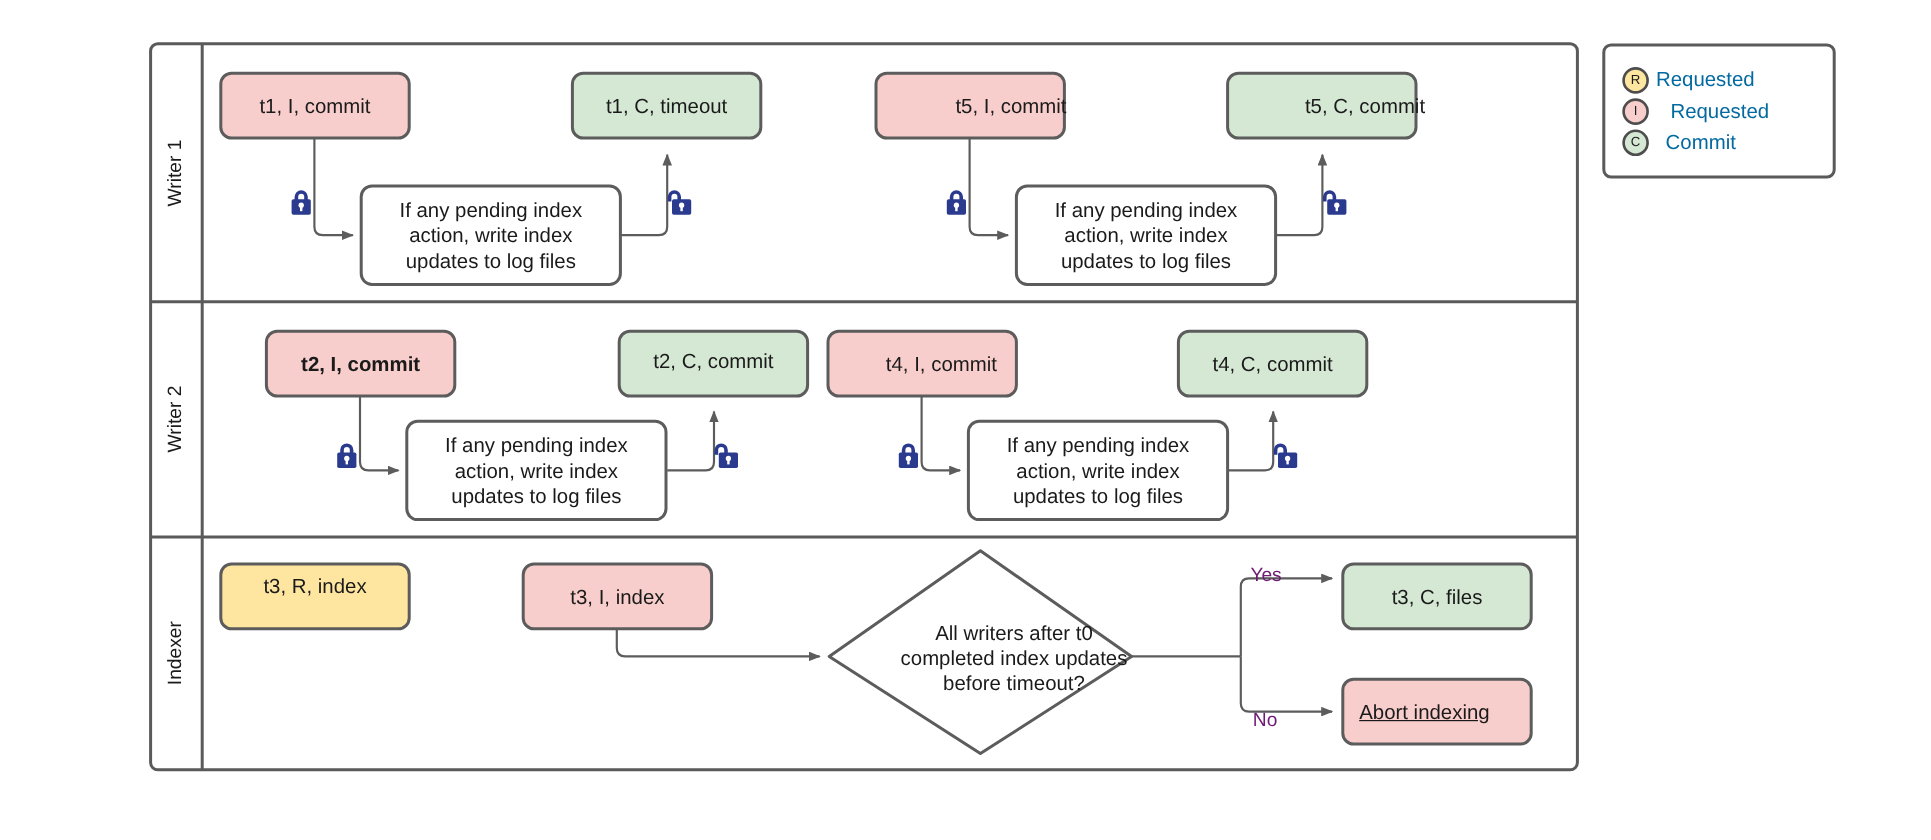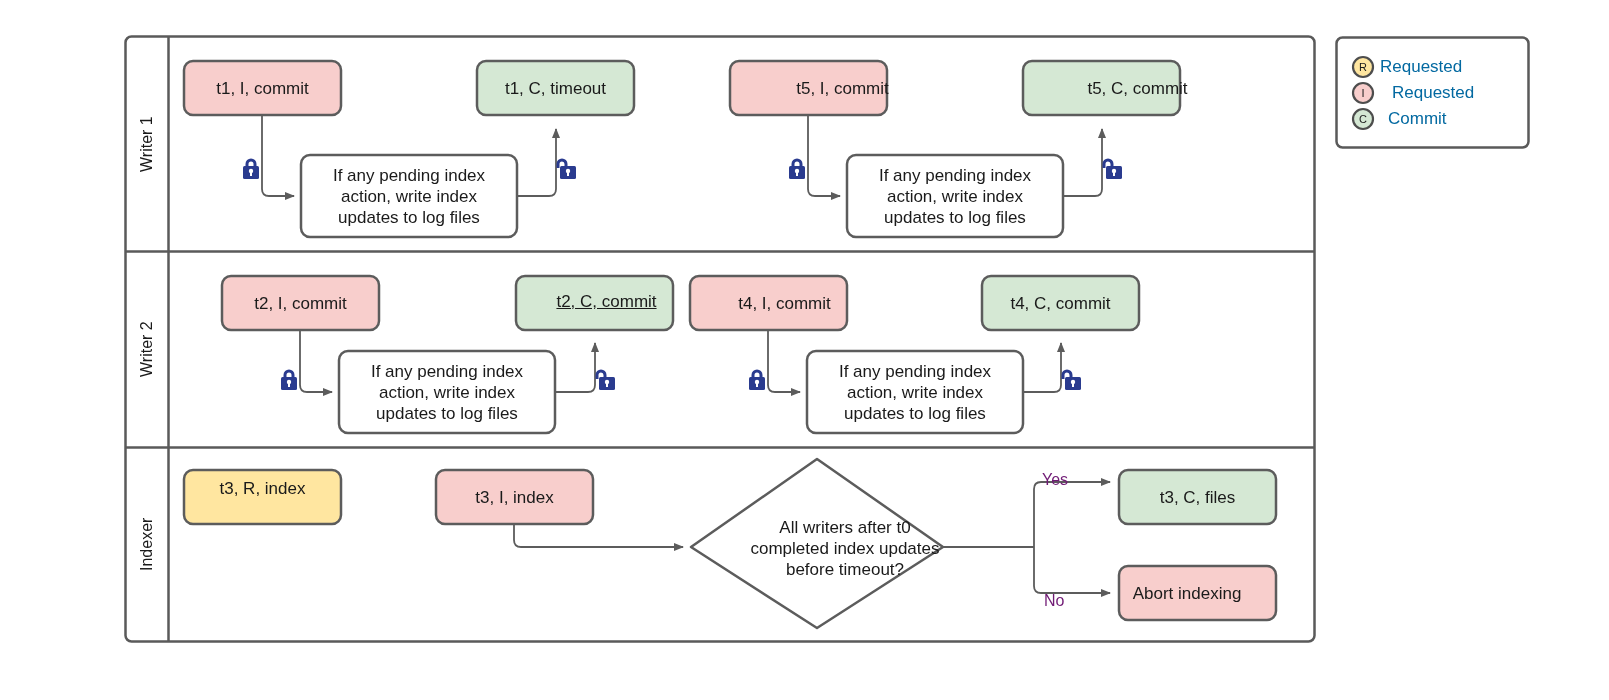--- a/index.html
+++ b/index.html
@@ -237,38 +237,38 @@
   <div class="node-text" style="left:301px; top:155px; width:216px; height:82px;">If any pending index
 action, write index
 updates to log files</div>
   <div class="node-text" style="left:477px; top:61px; width:157px; height:54px;">t1, C, timeout</div>
   <div class="node-text" style="left:730px; top:61px; width:157px; height:54px;margin-left:34px;">t5, I, commit</div>
   <div class="node-text" style="left:847px; top:155px; width:216px; height:82px;">If any pending index
 action, write index
 updates to log files</div>
   <div class="node-text" style="left:1023px; top:61px; width:157px; height:54px;margin-left:36px;">t5, C, commit</div>
 
-  <div class="node-text" style="left:222px; top:276px; width:157px; height:54px;">t2, I, commit</div>
+  <div class="node-text" style="left:222px; top:276px; width:157px; height:54px;font-weight:bold;">t2, I, commit</div>
   <div class="node-text" style="left:339px; top:351px; width:216px; height:82px;">If any pending index
 action, write index
 updates to log files</div>
-  <div class="node-text" style="left:528px; top:276px; width:157px; height:50px;text-decoration:underline;">t2, C, commit</div>
+  <div class="node-text" style="left:516px; top:276px; width:157px; height:50px;">t2, C, commit</div>
   <div class="node-text" style="left:706px; top:276px; width:157px; height:54px;">t4, I, commit</div>
   <div class="node-text" style="left:807px; top:351px; width:216px; height:82px;">If any pending index
 action, write index
 updates to log files</div>
   <div class="node-text" style="left:982px; top:276px; width:157px; height:54px;">t4, C, commit</div>
 
   <div class="node-text" style="left:184px; top:470px; width:157px; height:36px;">t3, R, index</div>
   <div class="node-text" style="left:436px; top:470px; width:157px; height:54px;">t3, I, index</div>
   <div class="node-text" style="left:704px; top:515px; width:282px; height:66px;">All writers after t0
 completed index updates
 before timeout?</div>
   <div class="node-text" style="left:1119px; top:470px; width:157px; height:54px;">t3, C, files</div>
-  <div class="node-text" style="left:1119px; top:566px; width:136px; height:54px;">Abort indexing</div>
+  <div class="node-text" style="left:1119px; top:566px; width:136px; height:54px;text-decoration:underline;">Abort indexing</div>
 
   <div class="edge-label" style="left:1042px; top:471px;">Yes</div>
   <div class="edge-label" style="left:1044px; top:592px;">No</div>
 
   <div class="badge-letter" style="left:1354px; top:58px;">R</div>
   <div class="badge-letter" style="left:1354px; top:84px;">I</div>
   <div class="badge-letter" style="left:1354px; top:110px;">C</div>
 
   <div class="legend-label" style="left:1380px; top:57px;">Requested</div>
   <div class="legend-label" style="left:1392px; top:83px;">Requested</div>

